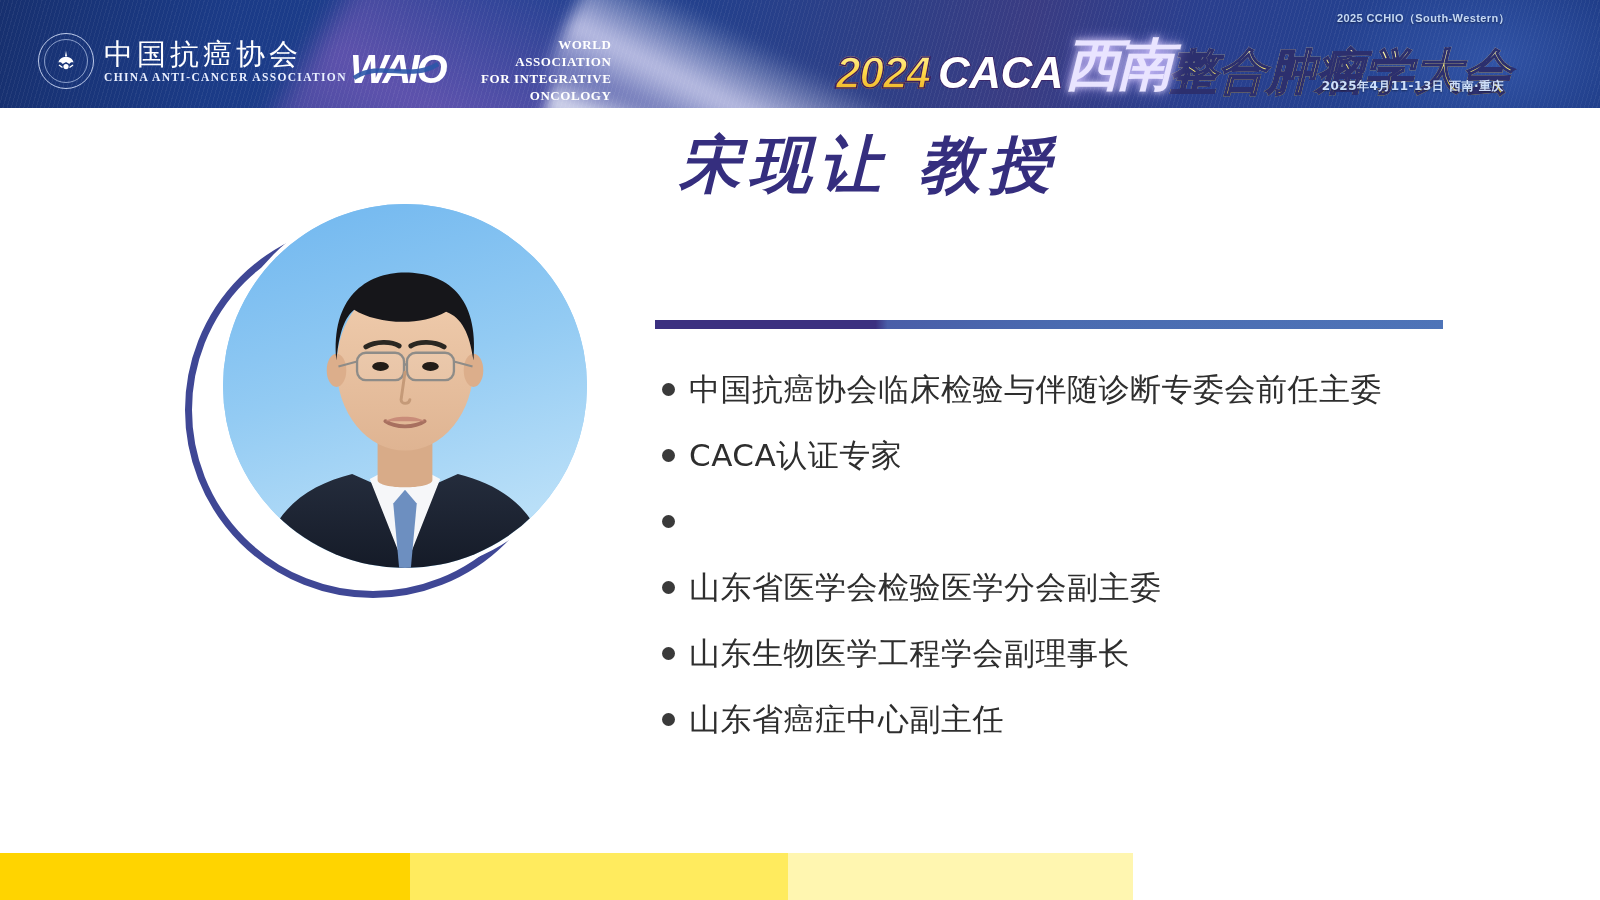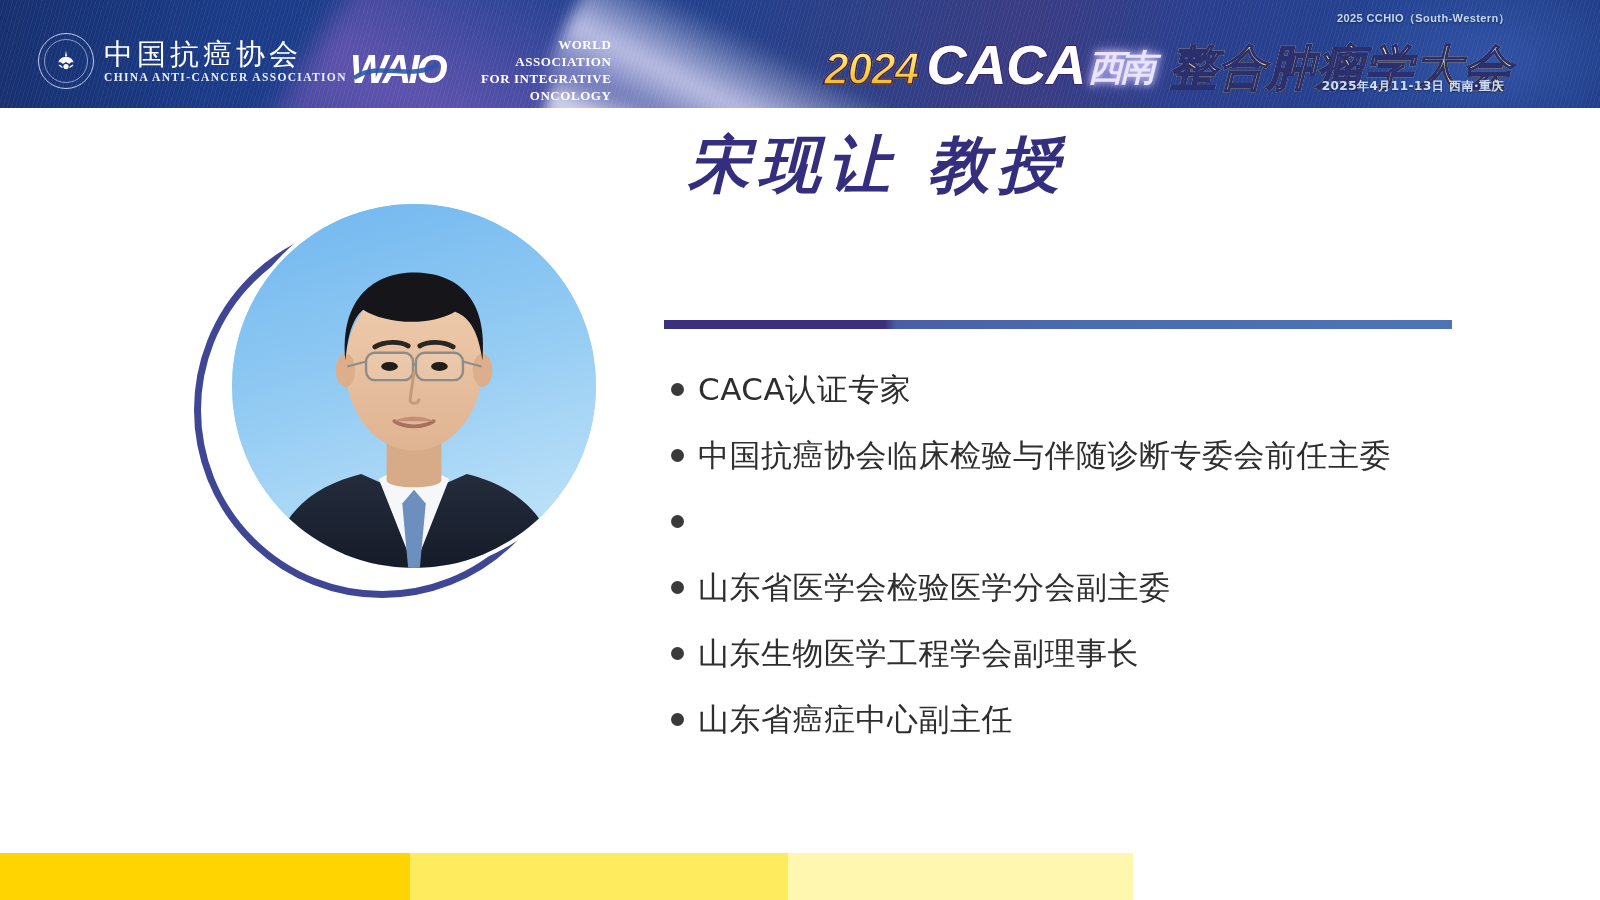--- a/index.html
+++ b/index.html
@@ -177,36 +177,36 @@
     letter-spacing: -1px;
     background: linear-gradient(180deg, #fff6b0 0%, #ffd84a 48%, #e8a81e 100%);
     -webkit-background-clip: text;
     background-clip: text;
     color: transparent;
     -webkit-text-stroke: 1.5px #3a1d5e;
     paint-order: stroke fill;
   }
   .conf-caca {
     font-family: "Liberation Sans", sans-serif;
-    font-size: 56px;
+    font-size: 44px;
     font-weight: 800;
     font-style: italic;
     letter-spacing: -0.5px;
     margin-left: 8px;
     color: #ffffff;
     -webkit-text-stroke: 1.5px #3a1d5e;
     paint-order: stroke fill;
   }
   .conf-cursive {
     font-family: "DejaVu Serif", serif;
-    font-size: 36px;
+    font-size: 56px;
     font-style: italic;
     font-weight: 700;
     margin-left: 2px;
-    margin-right: 17px;
+    margin-right: 0;
     color: #e9e4ff;
     text-shadow: 0 0 14px rgba(190,170,255,0.95), 0 0 6px rgba(255,255,255,0.8);
     letter-spacing: -4px;
     transform: translateY(-4px);
     display: inline-block;
   }
   .conf-zh {
     font-family: "DejaVu Sans", sans-serif;
     font-size: 48px;
     font-weight: 700;
@@ -227,21 +227,21 @@
     font-size: 12px;
     font-weight: 700;
     letter-spacing: 0.5px;
     white-space: nowrap;
     text-shadow: 0 1px 2px rgba(0,0,0,0.4);
   }
 
   
   .content {
     position: absolute;
-    left: 16px; top: 108px;
+    left: 7px; top: 108px;
     width: 1472px;
     height: 745px;
     background: #ffffff;
     text-decoration: underline;
   }
 
   
   .portrait-wrap {
     position: absolute;
     left: 178px; top: 92px;
@@ -441,25 +441,25 @@
       </svg>
     </div>
   </div>
 
   <div class="person-name">宋现让 教授</div>
   <div class="name-divider"></div>
 
   <div class="bullets">
     <div class="bullet-row">
       <span class="bullet-dot"></span>
+      <span class="bullet-text">中国抗癌协会临床检验与伴随诊断专委会前任主委</span>
+    </div>
+    <div class="bullet-row">
+      <span class="bullet-dot"></span>
       <span class="bullet-text">CACA认证专家</span>
-    </div>
-    <div class="bullet-row">
-      <span class="bullet-dot"></span>
-      <span class="bullet-text">中国抗癌协会临床检验与伴随诊断专委会前任主委</span>
     </div>
     <div class="bullet-row">
       <span class="bullet-dot"></span>
     </div>
     <div class="bullet-row">
       <span class="bullet-dot"></span>
       <span class="bullet-text">山东省医学会检验医学分会副主委</span>
     </div>
     <div class="bullet-row">
       <span class="bullet-dot"></span>

